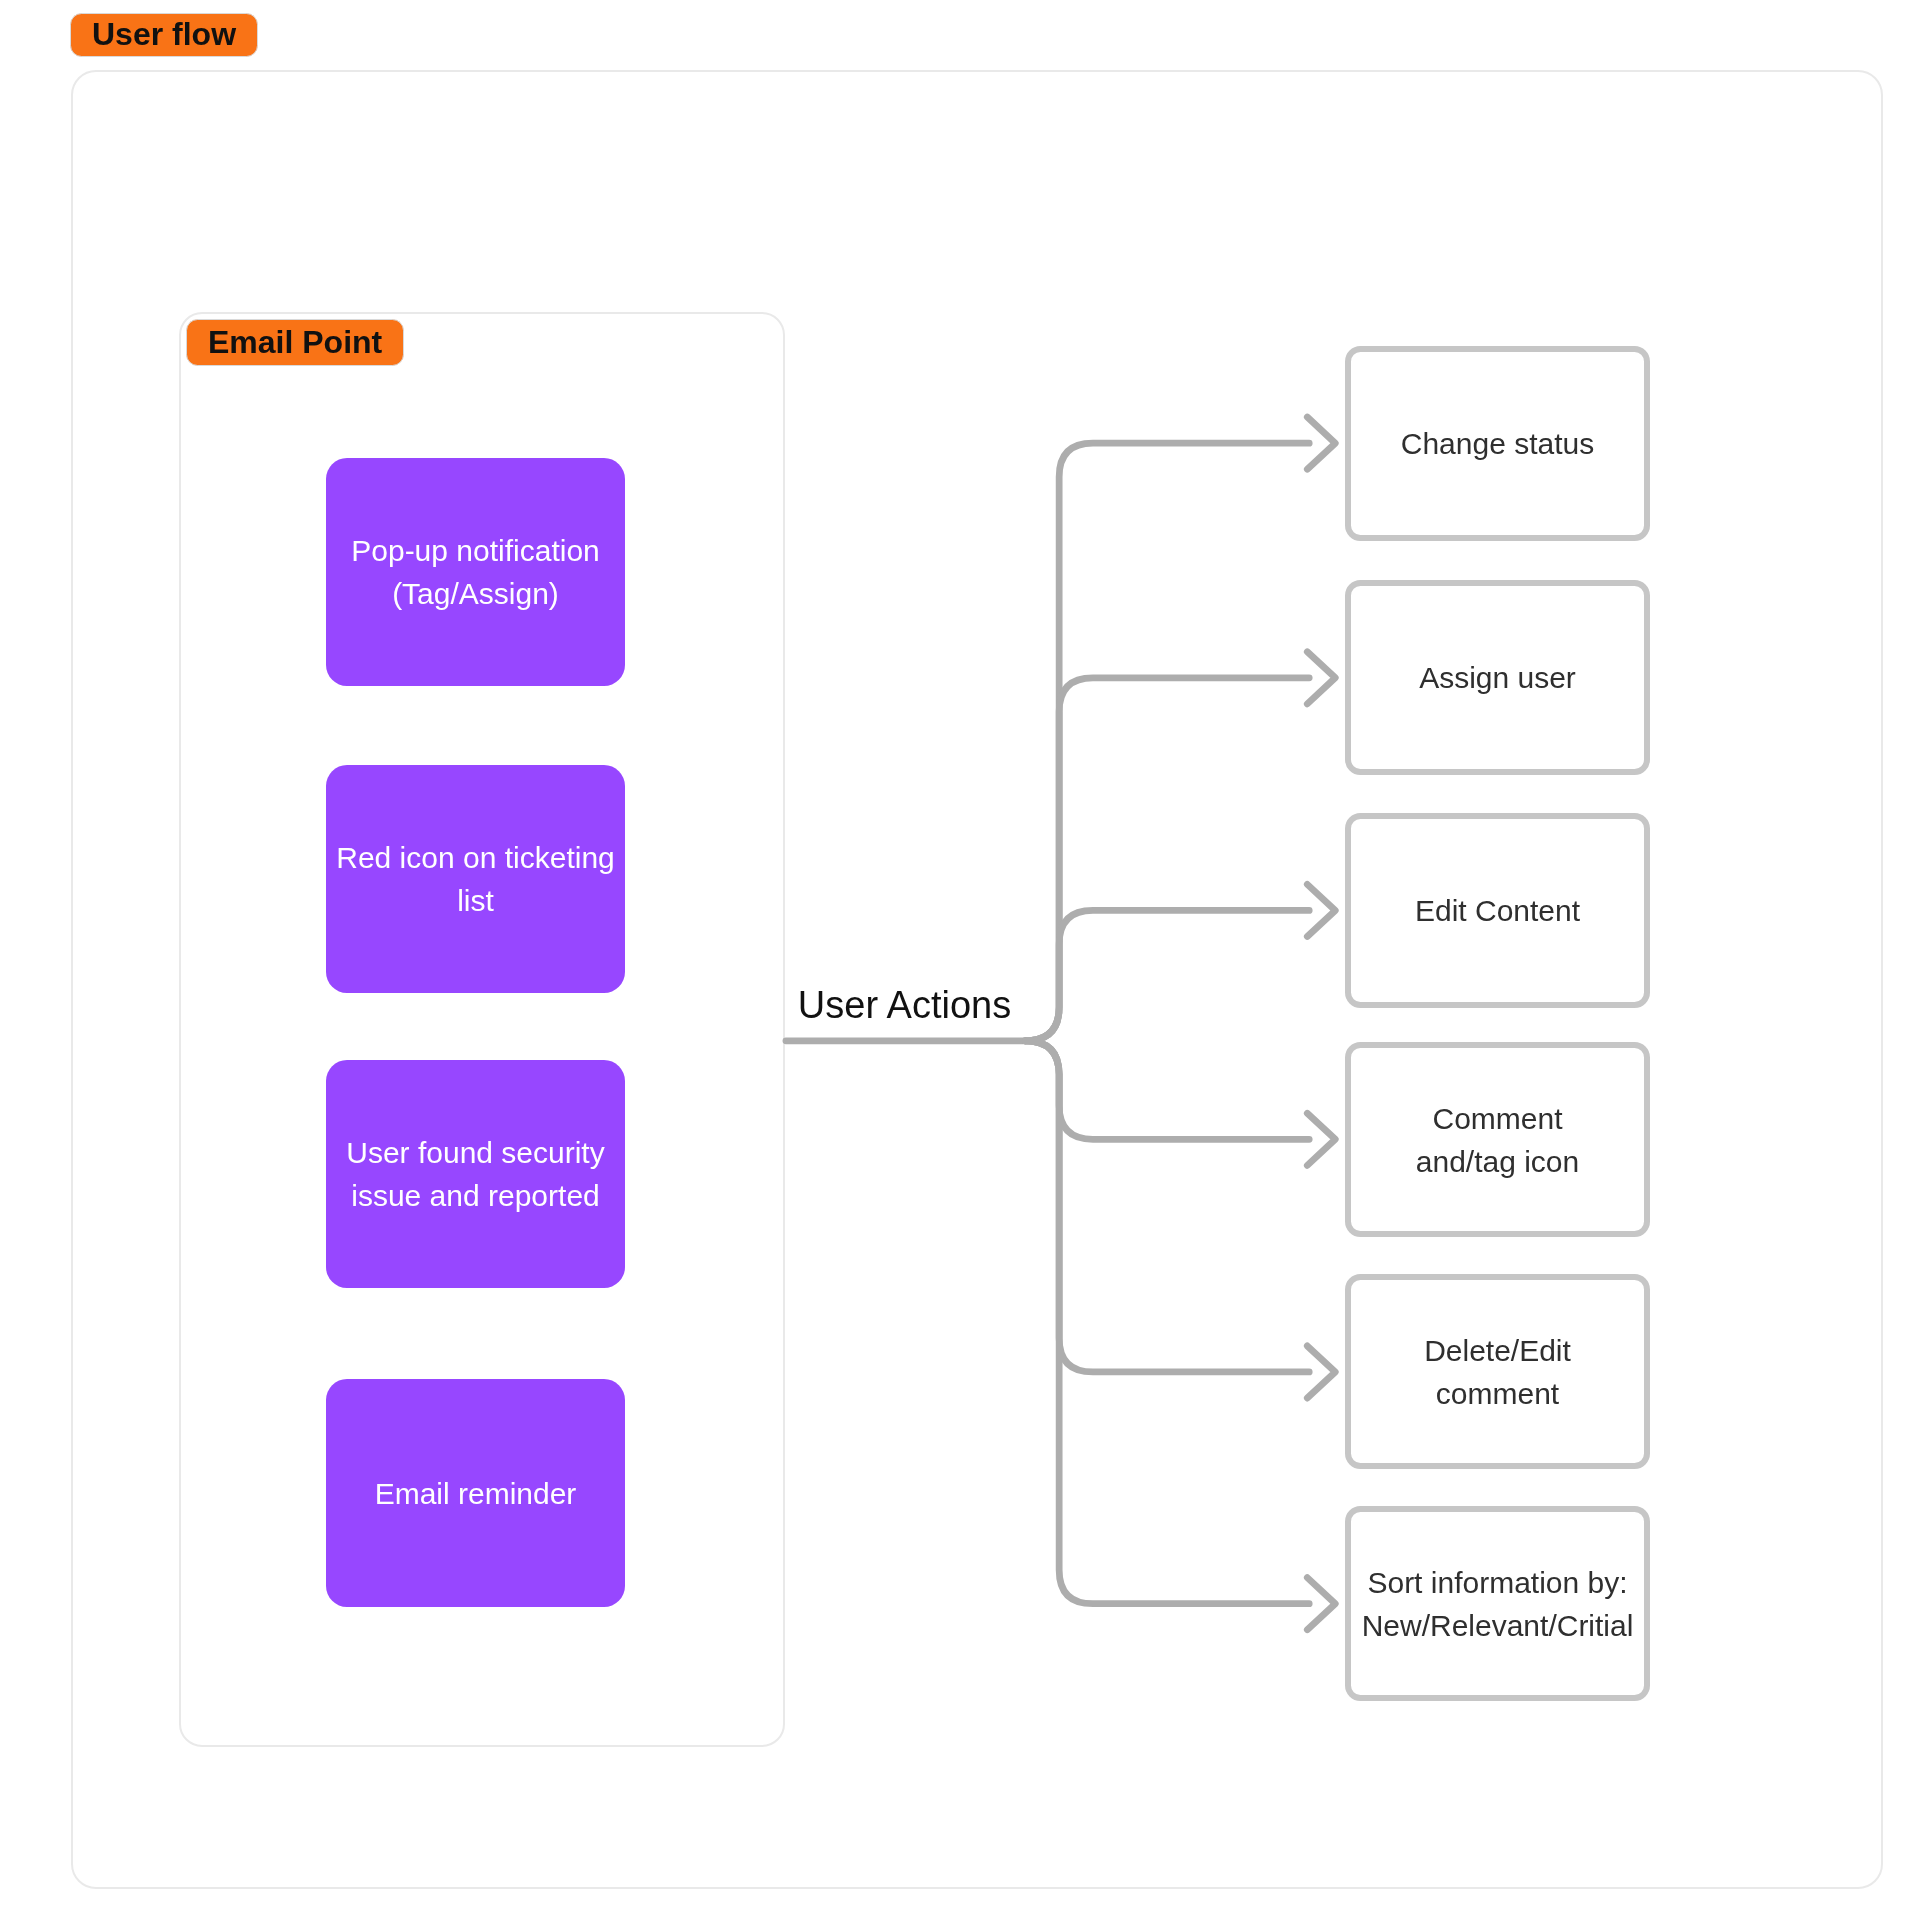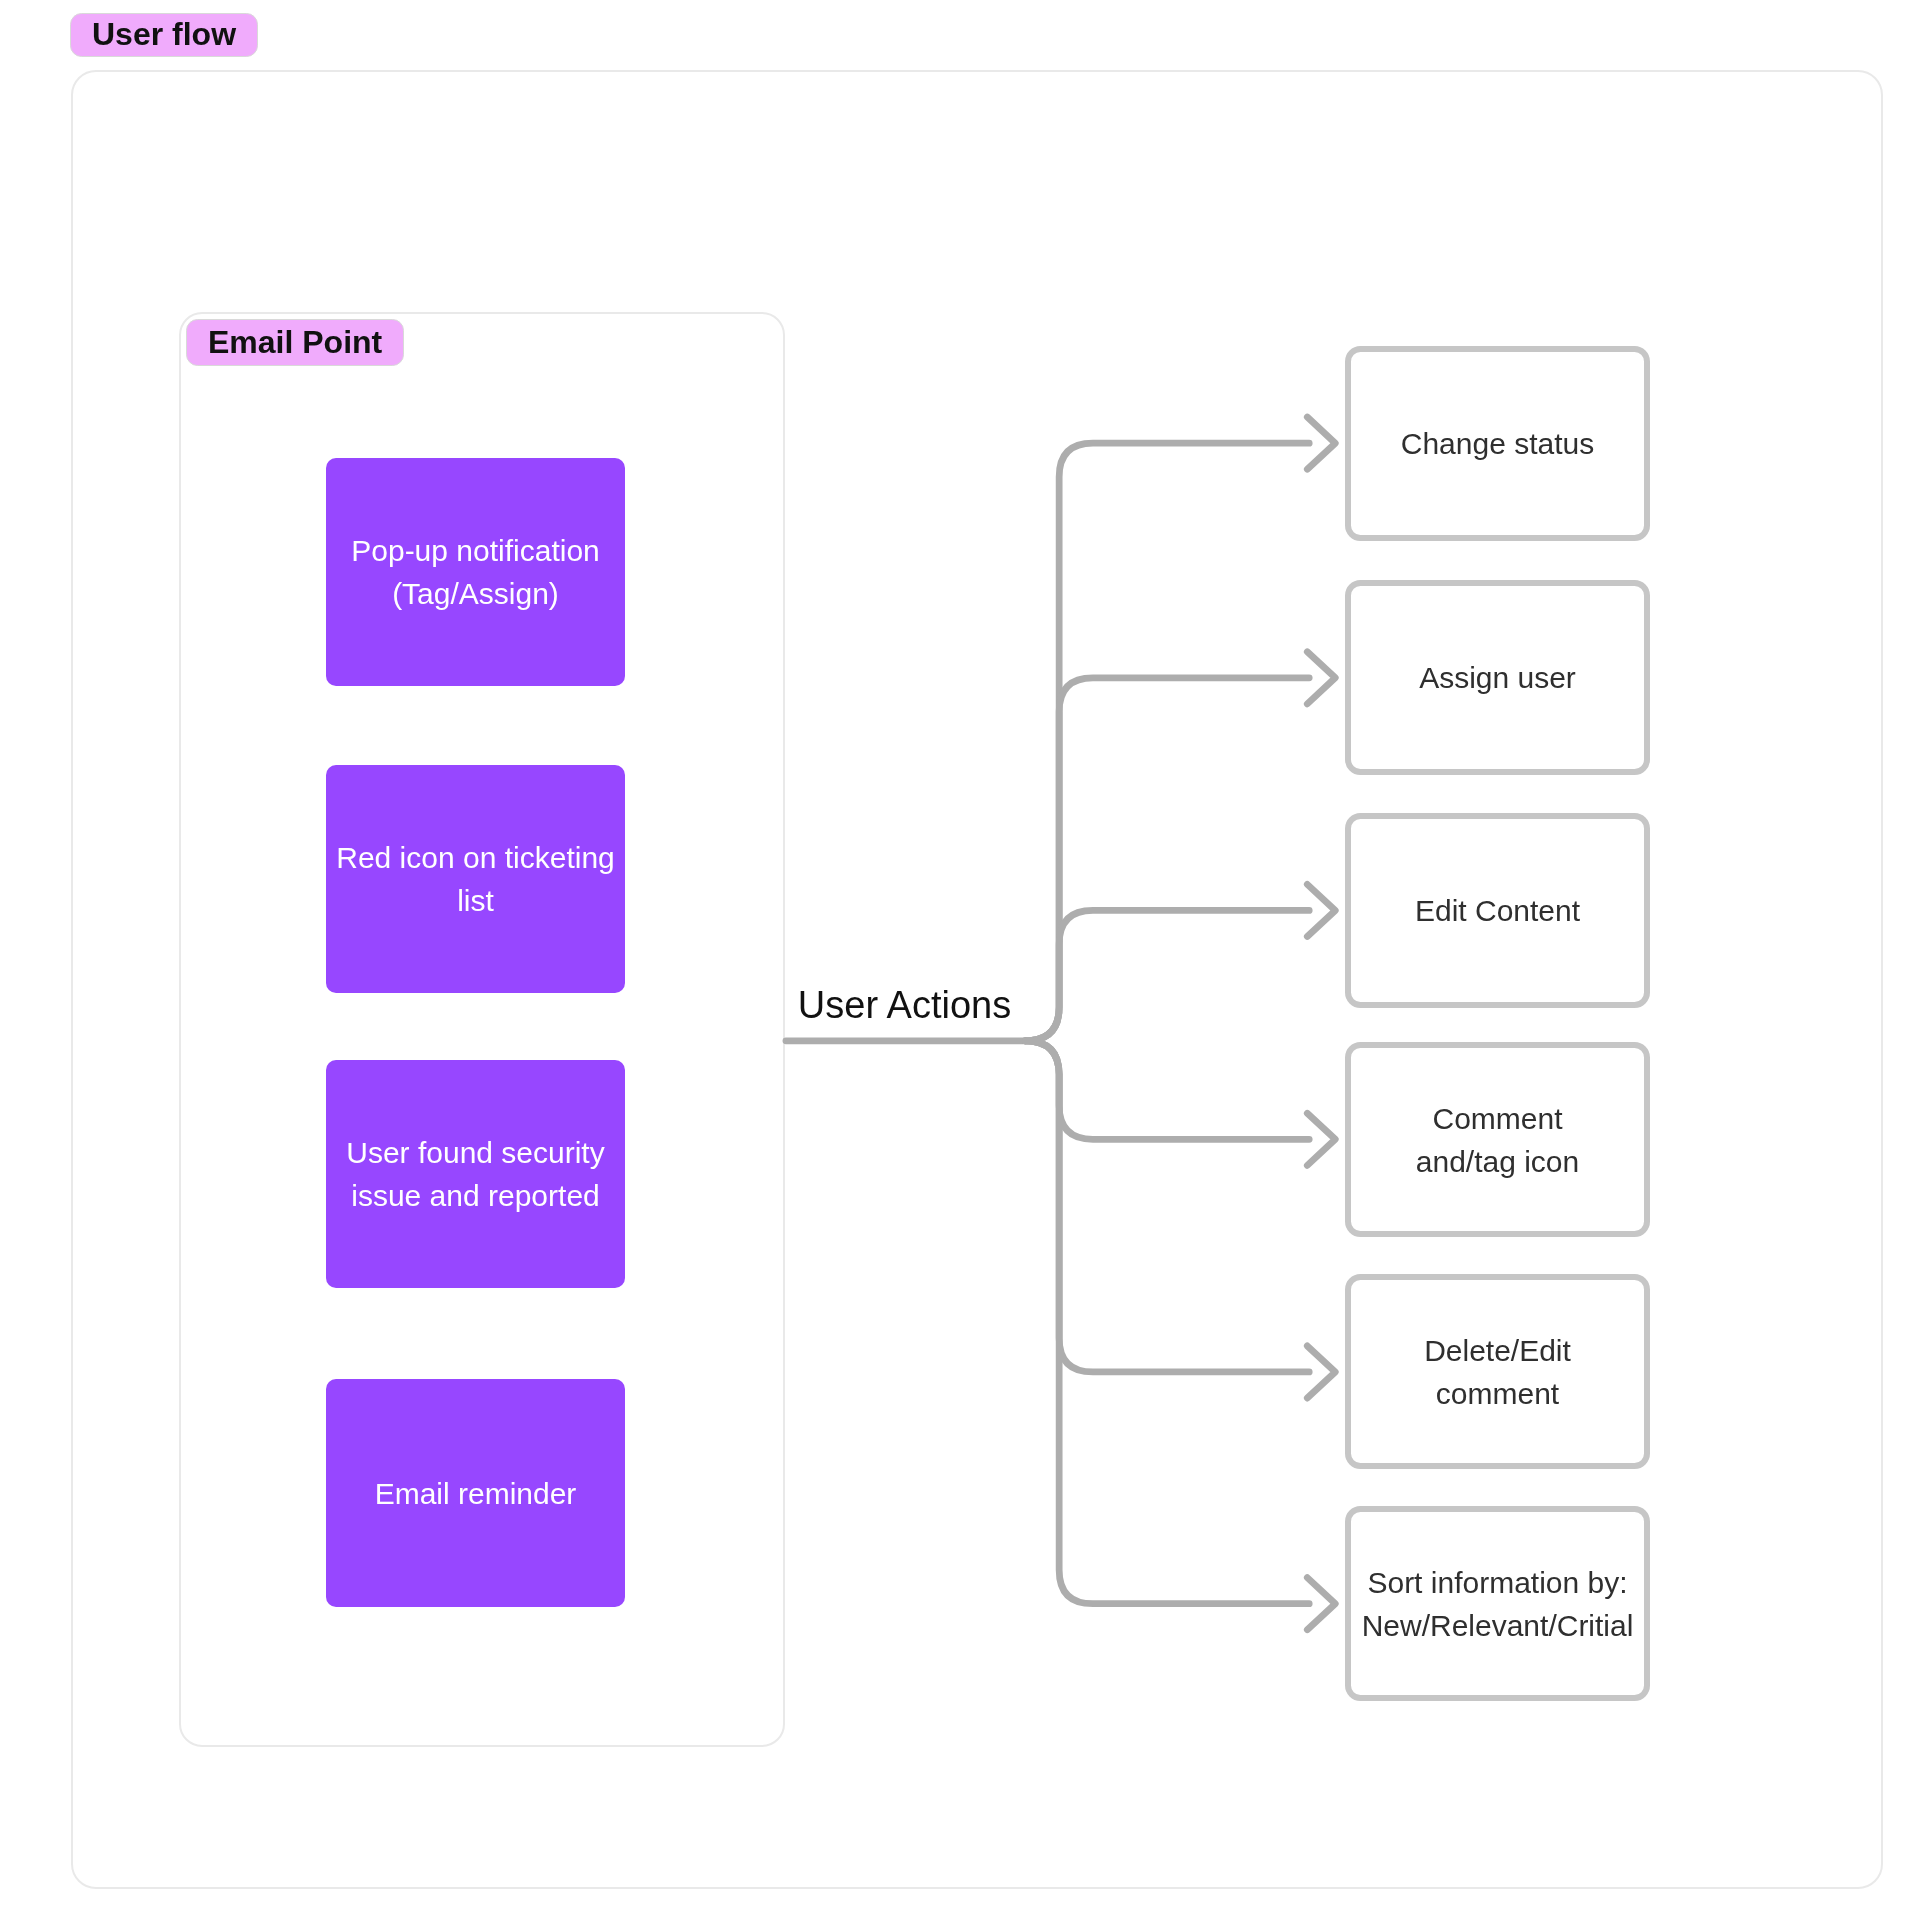--- a/index.html
+++ b/index.html
@@ -8,21 +8,21 @@
     background:#ffffff;
     font-family:"Liberation Sans", sans-serif;
     position:relative;
     color:#111;
   }
   .abs{position:absolute;}
 
   
   .badge{
     display:inline-flex;align-items:center;justify-content:center;
-    background:#f0abfc;
+    background:#f97316;
     border:1.9px solid #d9d9d9;
     border-radius:11.6px;
     font-size:32px;font-weight:600;color:#111;
     padding:0 21px;
     box-sizing:border-box;
     white-space:nowrap;
   }
 
   
   .outer-section{
@@ -42,21 +42,21 @@
     box-sizing:border-box;
   }
 
   .user-flow-badge{left:70px;top:12.6px;height:44px;}
   .entry-badge{left:186px;top:319px;height:47px;}
 
   
   .purple-node{
     left:326px;width:299px;height:228px;
     background:#9747ff;
-    border-radius:10px;
+    border-radius:21px;
     display:flex;align-items:center;justify-content:center;
     text-align:center;
     color:#ffffff;
     font-size:30px;line-height:43px;
     padding:0 7px;box-sizing:border-box;
   }
   .pn-0{top:458px;}
   .pn-1{top:765px;}
   .pn-2{top:1060px;}
   .pn-3{top:1379px;}

